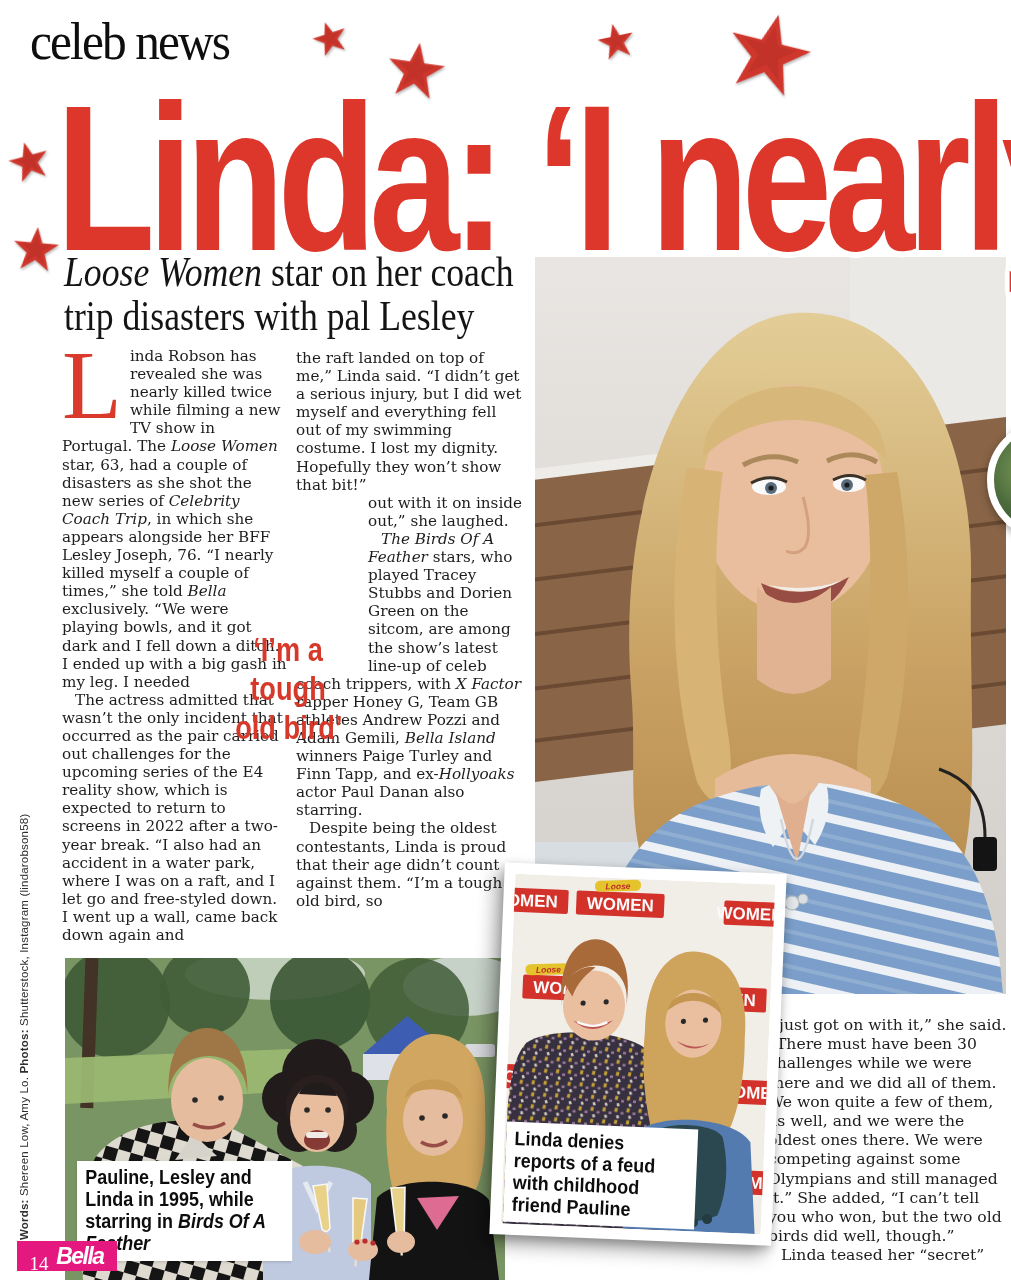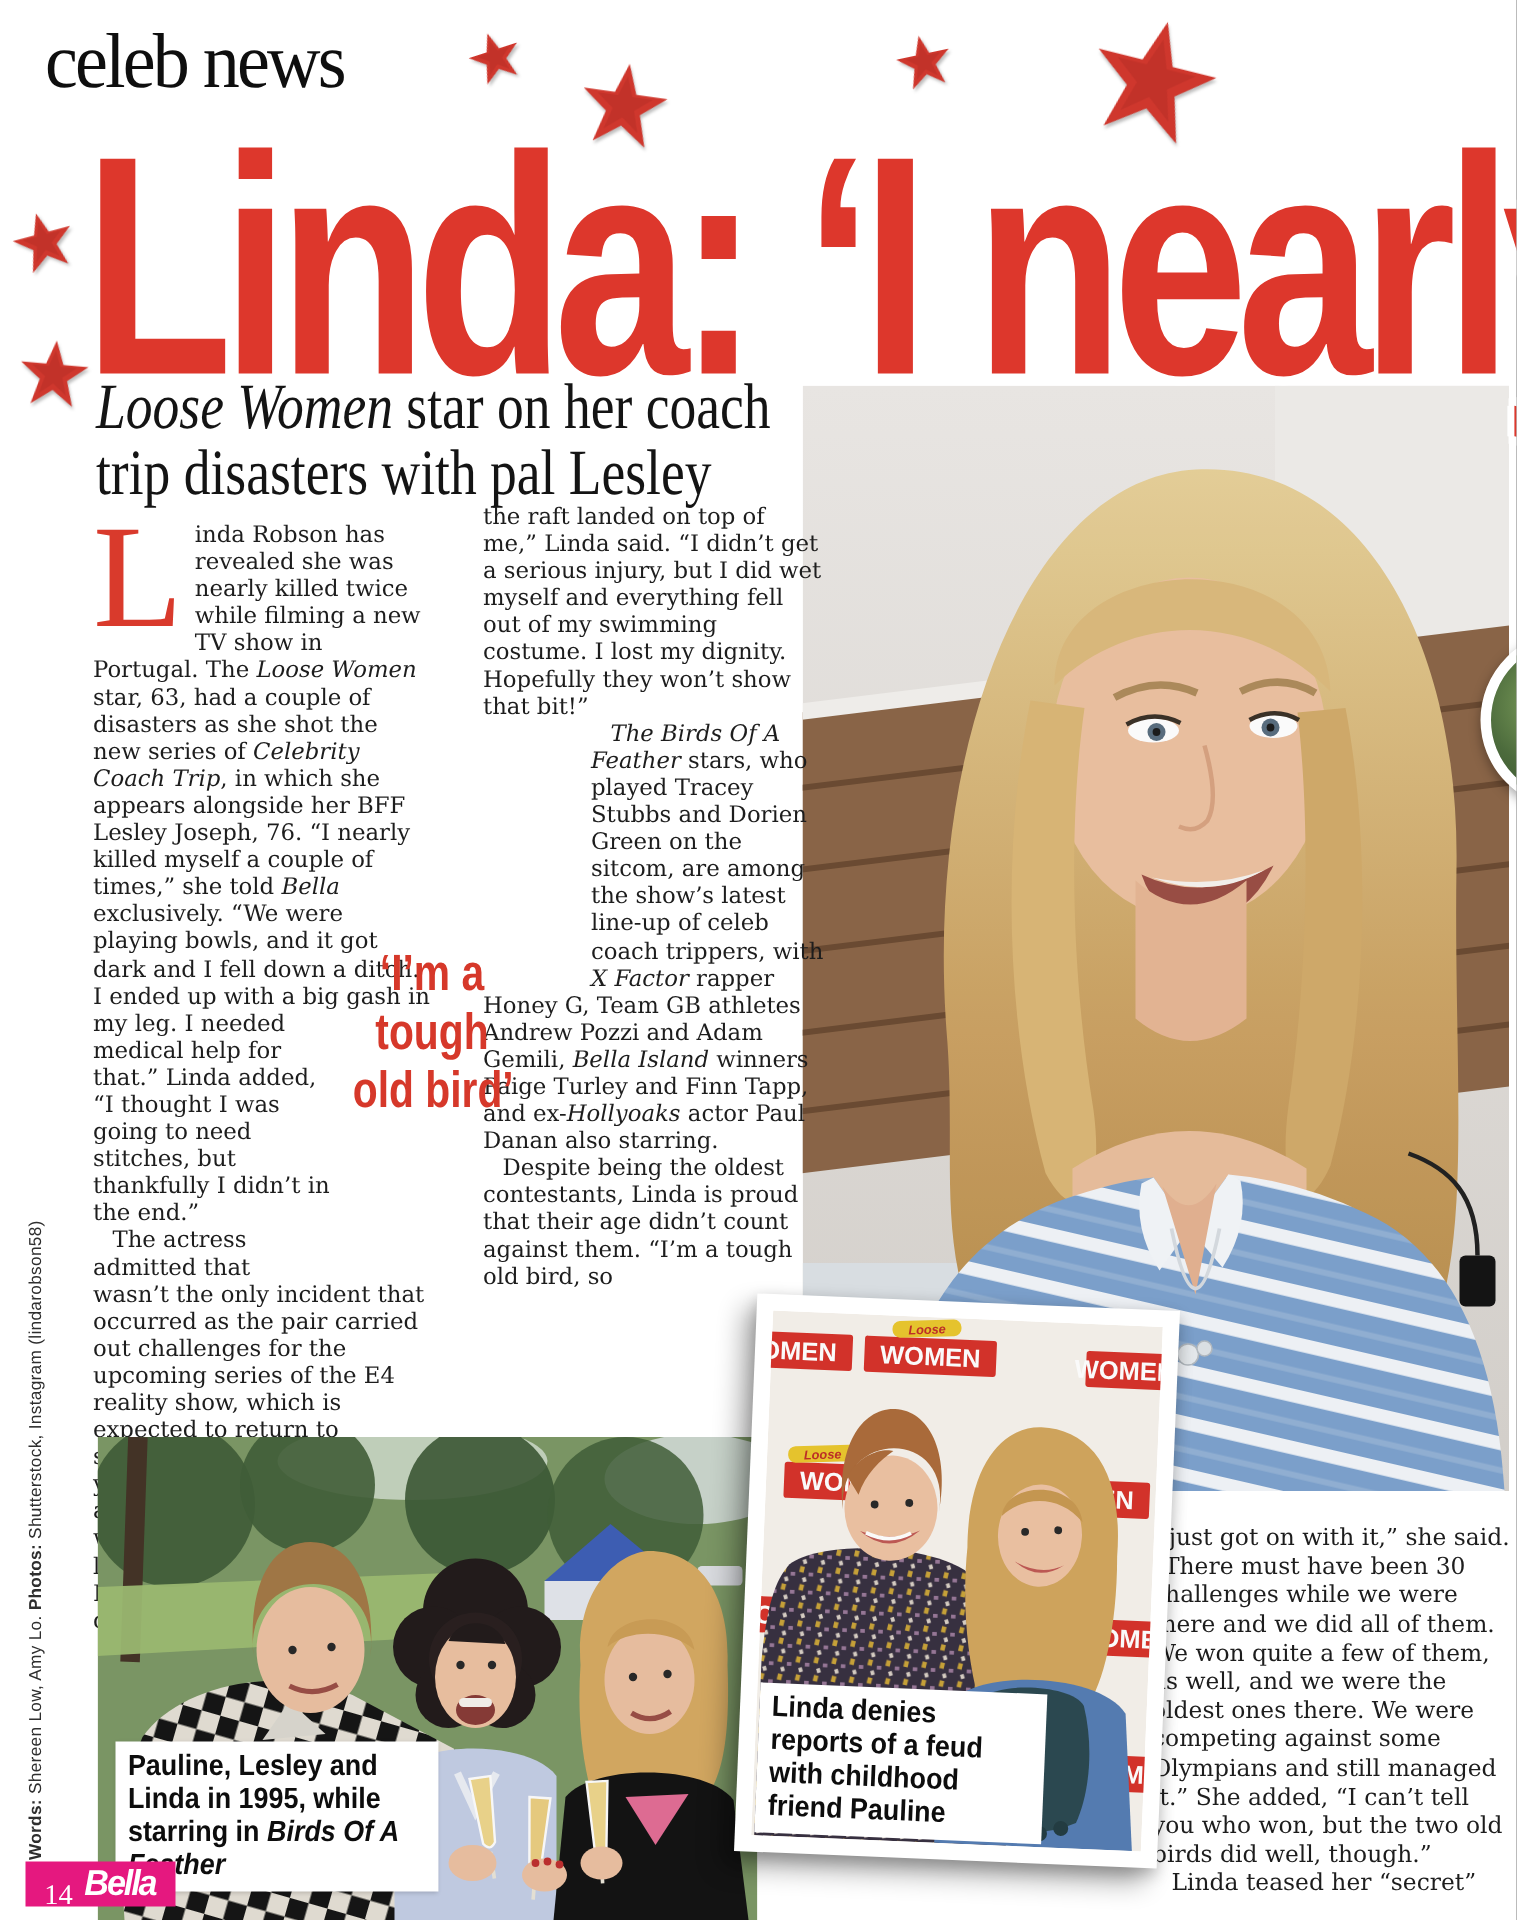--- a/index.html
+++ b/index.html
@@ -16,21 +16,21 @@
                   -5px 5px 0 #fff,5px -5px 0 #fff,5px 5px 0 #fff,-5px -5px 0 #fff;}
   .standfirst{position:absolute;left:64px;top:250px;z-index:2;font-family:"Liberation Serif",serif;
       font-size:43px;line-height:44px;color:#141414;transform:scaleX(.83);transform-origin:0 0;white-space:nowrap;}
 
   .star{position:absolute;z-index:4;filter:drop-shadow(1px 2px 1px rgba(0,0,0,.25));}
   .star svg{display:block;}
 
   
   .col{position:absolute;font-size:15.2px;line-height:18.1px;color:#1d1d1d;z-index:2;}
   #col1{left:62px;top:347px;width:226px;}
-  #col2{left:296px;top:335px;width:228px;margin-left:26px;}
+  #col2{left:296px;top:349px;width:228px;}
   #col3{left:768px;top:1016px;width:240px;font-size:15.6px;line-height:19.2px;}
   .col p{margin:0;}
   .col p.ind{text-indent:13px;}
   .dropcap{float:left;color:#d93a2c;font-family:"Liberation Serif",serif;
       font-size:98px;line-height:72px;padding:2px 8px 0 0;}
   .sp{display:block;}
   .spr{float:right;width:68px;height:160px;}
   .spl{float:left;width:72px;height:164px;}
 
   .pullquote{position:absolute;left:222px;top:630px;width:132px;z-index:3;text-align:center;
@@ -176,27 +176,26 @@
   <div class="inset-circle"></div>
 
   <div class="headline">Linda: ‘I nearly</div>
   <div class="standfirst">
     <div><i>Loose Women</i> star on her coach</div>
     <div>trip disasters with pal Lesley</div>
   </div>
 
   <div class="col" id="col1">
     <p><span class="dropcap">L</span><span>inda Robson has revealed she was nearly killed twice while filming a new TV show in Portugal. The <i>Loose Women</i> star, 63, had a couple of disasters as she shot the new series of <i>Celebrity Coach Trip</i>, in which she appears alongside her BFF Lesley Joseph, 76. “I nearly killed myself a couple of times,” she told <i>Bella</i> exclusively. “We were playing bowls, and it got dark and I fell down a ditch. I ended up with a big gash in my leg. I needed</span></p>
-    <p><span class="sp spr"></span><span>medical help for that.” Linda added, “I thought I was going to need stitches, but thankfully I didn’t in the end.”</span></p>
     <p class="ind"><span>The actress admitted that wasn’t the only incident that occurred as the pair carried out challenges for the upcoming series of the E4 reality show, which is expected to return to screens in 2022 after a two-year break. “I also had an accident in a water park, where I was on a raft, and I let go and free-styled down. I went up a wall, came back down again and</span></p>
   </div>
 
   <div class="col" id="col2">
     <p><span>the raft landed on top of me,” Linda said. “I didn’t get a serious injury, but I did wet myself and everything fell out of my swimming costume. I lost my dignity. Hopefully they won’t show that bit!”</span></p>
-    <p><span class="sp spl"></span></p>
+    <p><span class="sp spl"></span><span>out with it on inside out,” she laughed.</span></p>
     <p class="ind"><span><i>The Birds Of A Feather</i> stars, who played Tracey Stubbs and Dorien Green on the sitcom, are among the show’s latest line-up of celeb coach trippers, with <i>X Factor</i> rapper Honey G, Team GB athletes Andrew Pozzi and Adam Gemili, <i>Bella Island</i> winners Paige Turley and Finn Tapp, and ex-<i>Hollyoaks</i> actor Paul Danan also starring.</span></p>
     <p class="ind"><span>Despite being the oldest contestants, Linda is proud that their age didn’t count against them. “I’m a tough old bird, so</span></p>
   </div>
 
   <div class="col" id="col3">
     <p><span>I just got on with it,” she said. “There must have been 30 challenges while we were there and we did all of them. We won quite a few of them, as well, and we were the oldest ones there. We were competing against some Olympians and still managed it.” She added, “I can’t tell you who won, but the two old birds did well, though.”</span></p>
     <p class="ind"><span>Linda teased her “secret”</span></p>
   </div>
 
   <div class="pullquote">

